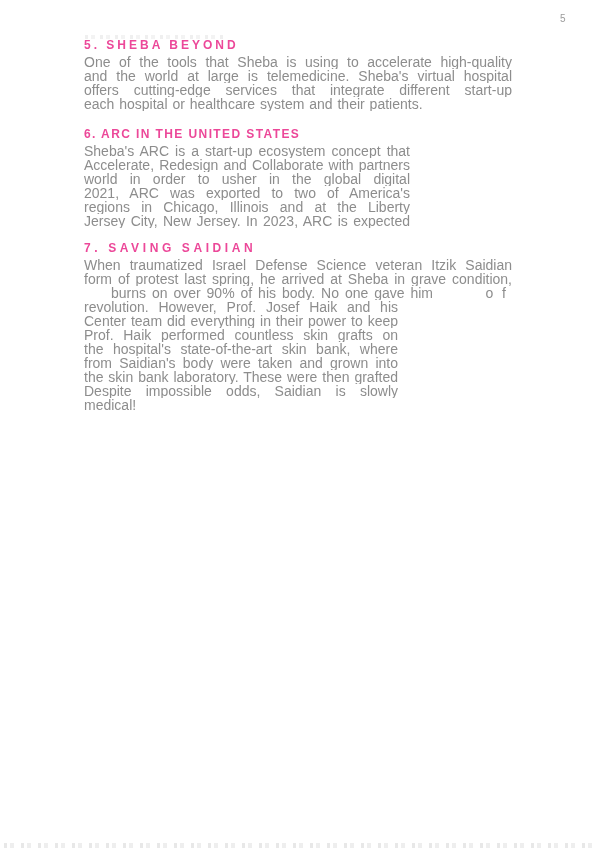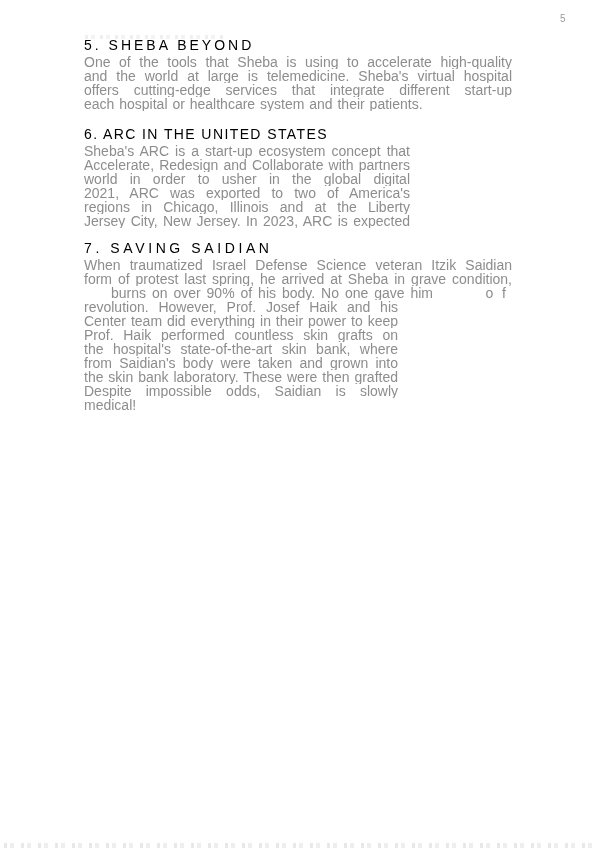--- a/index.html
+++ b/index.html
@@ -20,22 +20,22 @@
     opacity:.85;
   }
   .ghost-bottom{
     position:absolute;left:4px;right:4px;bottom:0;height:5px;
     background:repeating-linear-gradient(90deg,#e2e2e2 0 3px,transparent 3px 6px,#eaeaea 6px 10px,transparent 10px 17px);
     opacity:.8;
   }
   .content{position:absolute;left:84px;top:38px;width:460px;}
   .sec h2{
     margin:0 0 3px 0;
-    font-size:14px;font-weight:400;line-height:14px;
-    color:#000000;
+    font-size:12px;font-weight:700;line-height:14px;
+    color:#ec4899;
   }
   .sec .h-5{letter-spacing:3px;}
   .sec .h-6{letter-spacing:1.4px;}
   .sec .h-7{letter-spacing:3.6px;}
   .sec-6{margin-top:16px;}
   .sec-7{margin-top:13px;}
   .para{color:#8d8d8d;font-size:14px;line-height:14px;word-spacing:1px;}
   .ln{
     width:428px;height:14px;overflow:hidden;
     text-align:justify;text-align-last:justify;

